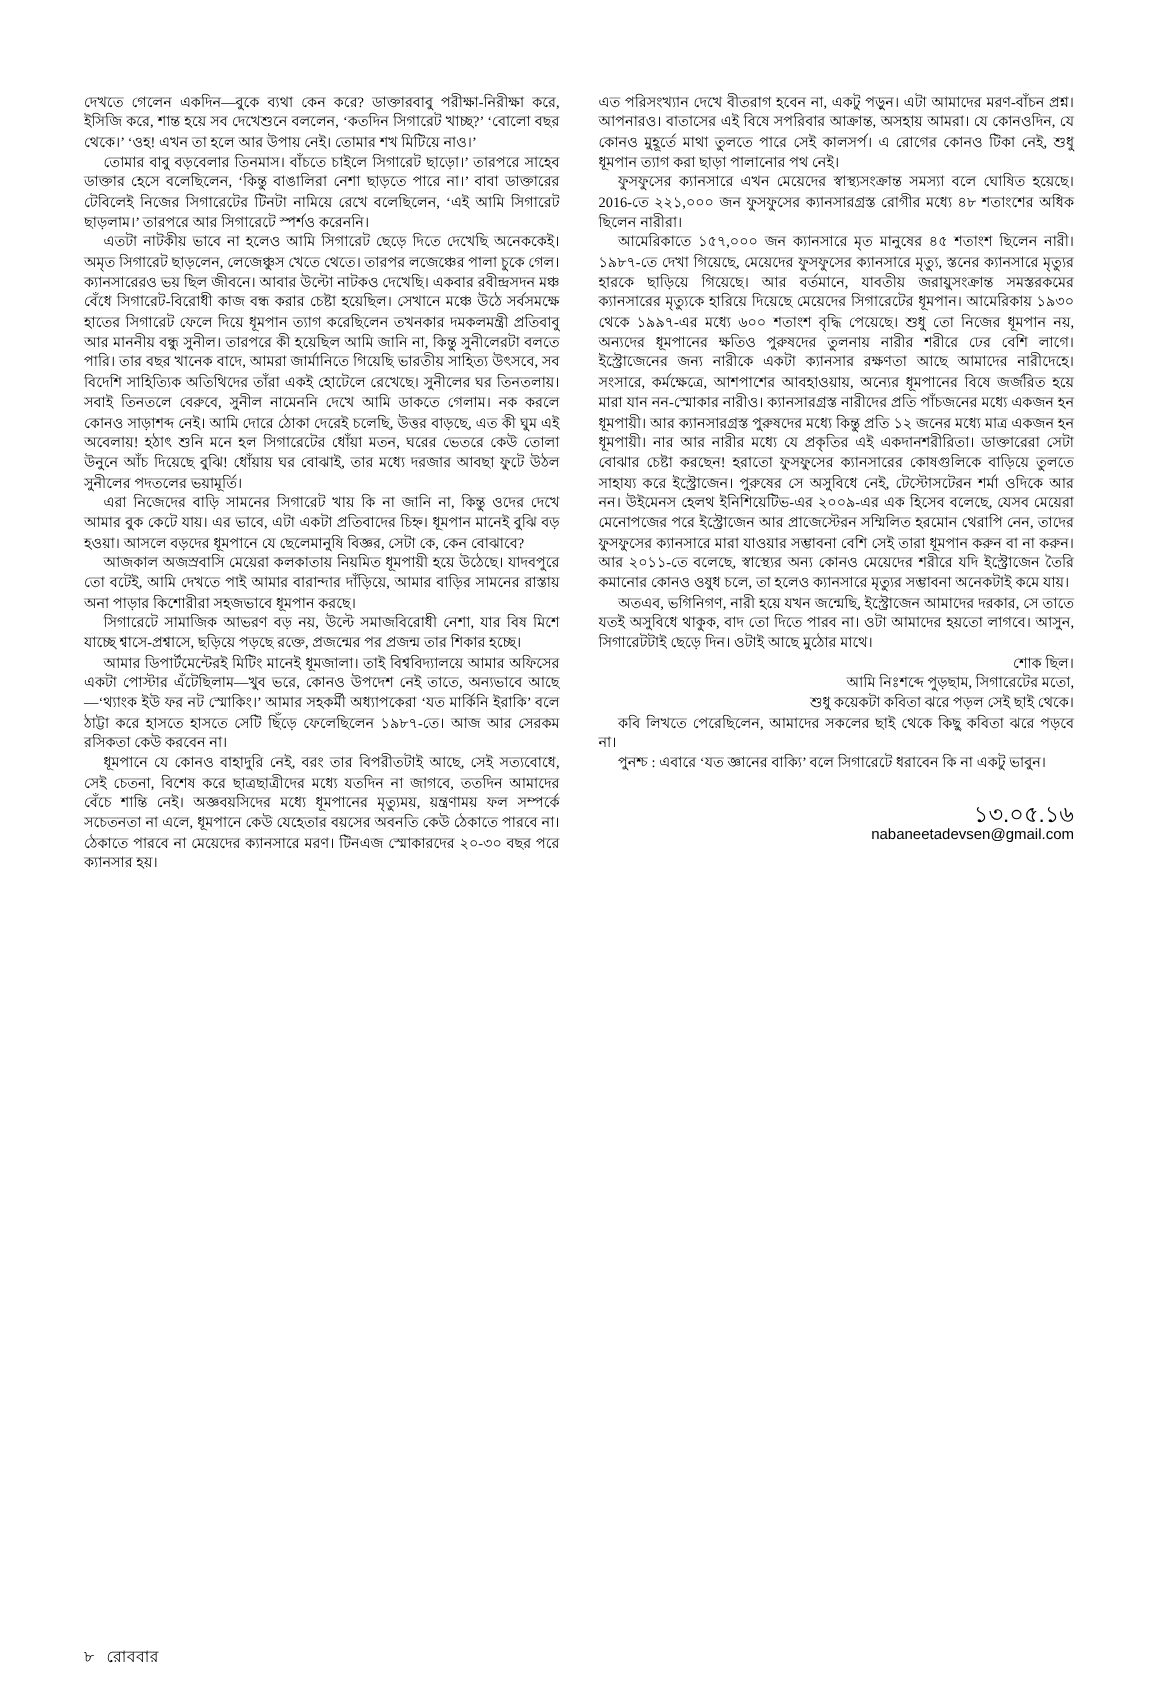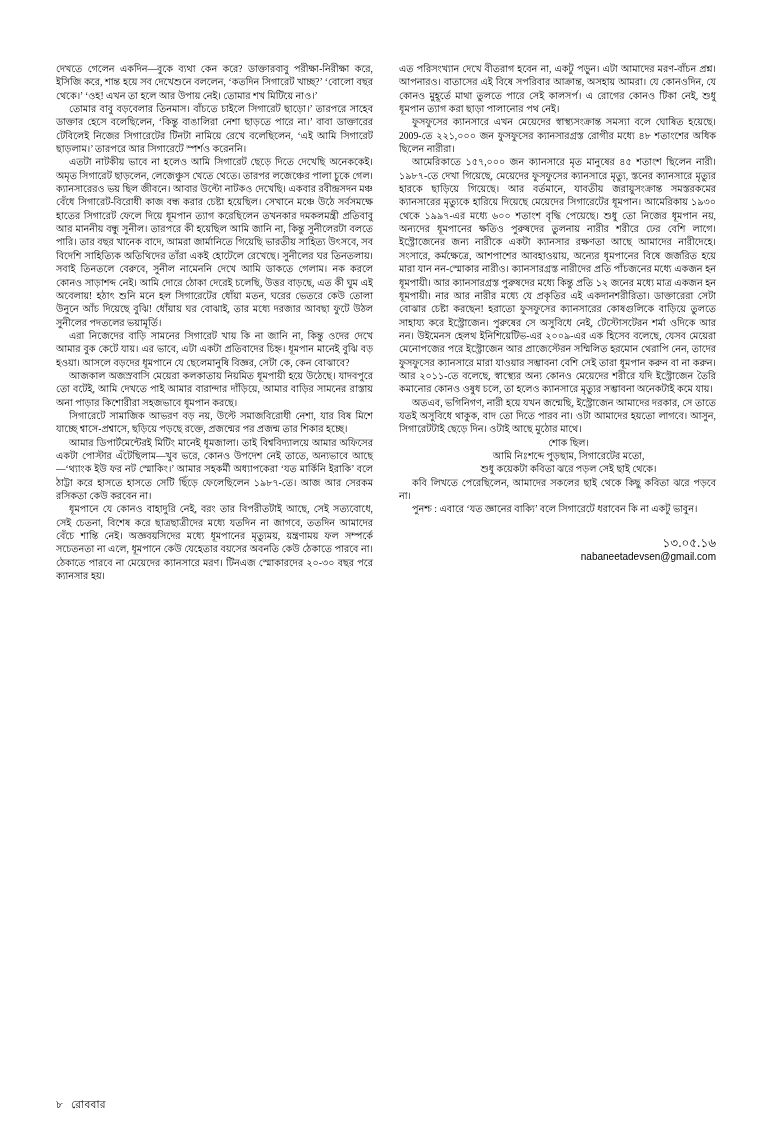--- a/index.html
+++ b/index.html
@@ -42,32 +42,32 @@
     text-indent: 13px;
     word-spacing: 0.1px;
   }
   p.para.noindent {
     text-indent: 0;
   }
   p.verse {
     margin: 0;
     font-size: 9.6px;
     line-height: 13.35px;
-    text-align: center;
+    text-align: right;
     text-indent: 22px;
   }
   .signature {
     margin-top: 7px;
     font-size: 9.6px;
     line-height: 13.35px;
     text-align: right;
     font-family: "Liberation Sans", "DejaVu Sans", sans-serif;
   }
   .sig-date {
-    font-size: 12px;
+    font-size: 15px;
     text-align: right;
     margin-top: 21px;
   }
   .sig-mail {
     font-size: 10px;
   }
   .footer {
     position: absolute;
     left: 56px;
     bottom: 22px;
@@ -92,21 +92,21 @@
       <p class="para">এতটা নাটকীয় ভাবে না হলেও আমি সিগারেট ছেড়ে দিতে দেখেছি অনেককেই। অমৃত সিগারেট ছাড়লেন, লেজেঞ্চুস খেতে থেতে। তারপর লজেঞ্চের পালা চুকে গেল। ক্যানসারেরও ভয় ছিল জীবনে। আবার উল্টো নাটকও দেখেছি। একবার রবীন্দ্রসদন মঞ্চ বেঁধে সিগারেট-বিরোধী কাজ বন্ধ করার চেষ্টা হয়েছিল। সেখানে মঞ্চে উঠে সর্বসমক্ষে হাতের সিগারেট ফেলে দিয়ে ধূমপান ত্যাগ করেছিলেন তখনকার দমকলমন্ত্রী প্রতিবাবু আর মাননীয় বন্ধু সুনীল। তারপরে কী হয়েছিল আমি জানি না, কিন্তু সুনীলেরটা বলতে পারি। তার বছর খানেক বাদে, আমরা জার্মানিতে গিয়েছি ভারতীয় সাহিত্য উৎসবে, সব বিদেশি সাহিত্যিক অতিথিদের তাঁরা একই হোটেলে রেখেছে। সুনীলের ঘর তিনতলায়। সবাই তিনতলে বেরুবে, সুনীল নামেননি দেখে আমি ডাকতে গেলাম। নক করলে কোনও সাড়াশব্দ নেই। আমি দোরে ঠোকা দেরেই চলেছি, উত্তর বাড়ছে, এত কী ঘুম এই অবেলায়! হঠাৎ শুনি মনে হল সিগারেটের ধোঁয়া মতন, ঘরের ভেতরে কেউ তোলা উনুনে আঁচ দিয়েছে বুঝি! ধোঁয়ায় ঘর বোঝাই, তার মধ্যে দরজার আবছা ফুটে উঠল সুনীলের পদতলের ভয়ামূর্তি।</p>
       <p class="para">এরা নিজেদের বাড়ি সামনের সিগারেট খায় কি না জানি না, কিন্তু ওদের দেখে আমার বুক কেটে যায়। এর ভাবে, এটা একটা প্রতিবাদের চিহ্ন। ধূমপান মানেই বুঝি বড় হওয়া। আসলে বড়দের ধূমপানে যে ছেলেমানুষি বিজ্ঞর, সেটা কে, কেন বোঝাবে?</p>
       <p class="para">আজকাল অজস্রবাসি মেয়েরা কলকাতায় নিয়মিত ধূমপায়ী হয়ে উঠেছে। যাদবপুরে তো বটেই, আমি দেখতে পাই আমার বারান্দার দাঁড়িয়ে, আমার বাড়ির সামনের রাস্তায় অনা পাড়ার কিশোরীরা সহজভাবে ধূমপান করছে।</p>
       <p class="para">সিগারেটে সামাজিক আভরণ বড় নয়, উল্টে সমাজবিরোধী নেশা, যার বিষ মিশে যাচ্ছে শ্বাসে-প্রশ্বাসে, ছড়িয়ে পড়ছে রক্তে, প্রজন্মের পর প্রজন্ম তার শিকার হচ্ছে।</p>
       <p class="para">আমার ডিপার্টমেন্টেরই মিটিং মানেই ধূমজালা। তাই বিশ্ববিদ্যালয়ে আমার অফিসের একটা পোস্টার এঁটেছিলাম—খুব ভরে, কোনও উপদেশ নেই তাতে, অন্যভাবে আছে—‘থ্যাংক ইউ ফর নট স্মোকিং।’ আমার সহকর্মী অধ্যাপকেরা ‘যত মার্কিনি ইরাকি’ বলে ঠাট্টা করে হাসতে হাসতে সেটি ছিঁড়ে ফেলেছিলেন ১৯৮৭-তে। আজ আর সেরকম রসিকতা কেউ করবেন না।</p>
       <p class="para">ধূমপানে যে কোনও বাহাদুরি নেই, বরং তার বিপরীতটাই আছে, সেই সত্যবোধে, সেই চেতনা, বিশেষ করে ছাত্রছাত্রীদের মধ্যে যতদিন না জাগবে, ততদিন আমাদের বেঁচে শান্তি নেই। অজ্ঞবয়সিদের মধ্যে ধূমপানের মৃত্যুময়, য়ন্ত্রণাময় ফল সম্পর্কে সচেতনতা না এলে, ধূমপানে কেউ যেহেতার বয়সের অবনতি কেউ ঠেকাতে পারবে না। ঠেকাতে পারবে না মেয়েদের ক্যানসারে মরণ। টিনএজ স্মোকারদের ২০-৩০ বছর পরে ক্যানসার হয়।</p>
     </div>
 
     <div class="col">
       <p class="para noindent">এত পরিসংখ্যান দেখে বীতরাগ হবেন না, একটু পড়ুন। এটা আমাদের মরণ-বাঁচন প্রশ্ন। আপনারও। বাতাসের এই বিষে সপরিবার আক্রান্ত, অসহায় আমরা। যে কোনওদিন, যে কোনও মুহূর্তে মাথা তুলতে পারে সেই কালসর্প। এ রোগের কোনও টিকা নেই, শুধু ধূমপান ত্যাগ করা ছাড়া পালানোর পথ নেই।</p>
-      <p class="para">ফুসফুসের ক্যানসারে এখন মেয়েদের স্বাস্থ্যসংক্রান্ত সমস্যা বলে ঘোষিত হয়েছে। 2009-তে ২২১,০০০ জন ফুসফুসের ক্যানসারগ্রস্ত রোগীর মধ্যে ৪৮ শতাংশের অধিক ছিলেন নারীরা।</p>
+      <p class="para">ফুসফুসের ক্যানসারে এখন মেয়েদের স্বাস্থ্যসংক্রান্ত সমস্যা বলে ঘোষিত হয়েছে। 2016-তে ২২১,০০০ জন ফুসফুসের ক্যানসারগ্রস্ত রোগীর মধ্যে ৪৮ শতাংশের অধিক ছিলেন নারীরা।</p>
       <p class="para">আমেরিকাতে ১৫৭,০০০ জন ক্যানসারে মৃত মানুষের ৪৫ শতাংশ ছিলেন নারী। ১৯৮৭-তে দেখা গিয়েছে, মেয়েদের ফুসফুসের ক্যানসারে মৃত্যু, স্তনের ক্যানসারে মৃত্যুর হারকে ছাড়িয়ে গিয়েছে। আর বর্তমানে, যাবতীয় জরায়ুসংক্রান্ত সমস্তরকমের ক্যানসারের মৃত্যুকে হারিয়ে দিয়েছে মেয়েদের সিগারেটের ধূমপান। আমেরিকায় ১৯৩০ থেকে ১৯৯৭-এর মধ্যে ৬০০ শতাংশ বৃদ্ধি পেয়েছে। শুধু তো নিজের ধূমপান নয়, অন্যদের ধূমপানের ক্ষতিও পুরুষদের তুলনায় নারীর শরীরে ঢের বেশি লাগে। ইস্ট্রোজেনের জন্য নারীকে একটা ক্যানসার রক্ষণতা আছে আমাদের নারীদেহে। সংসারে, কর্মক্ষেত্রে, আশপাশের আবহাওয়ায়, অন্যের ধূমপানের বিষে জর্জরিত হয়ে মারা যান নন-স্মোকার নারীও। ক্যানসারগ্রস্ত নারীদের প্রতি পাঁচজনের মধ্যে একজন হন ধূমপায়ী। আর ক্যানসারগ্রস্ত পুরুষদের মধ্যে কিন্তু প্রতি ১২ জনের মধ্যে মাত্র একজন হন ধূমপায়ী। নার আর নারীর মধ্যে যে প্রকৃতির এই একদানশরীরিতা। ডাক্তারেরা সেটা বোঝার চেষ্টা করছেন! হরাতো ফুসফুসের ক্যানসারের কোষগুলিকে বাড়িয়ে তুলতে সাহায্য করে ইস্ট্রোজেন। পুরুষের সে অসুবিধে নেই, টেস্টোসটেরন শর্মা ওদিকে আর নন। উইমেনস হেলথ ইনিশিয়েটিভ-এর ২০০৯-এর এক হিসেব বলেছে, যেসব মেয়েরা মেনোপজের পরে ইস্ট্রোজেন আর প্রাজেস্টেরন সম্মিলিত হরমোন থেরাপি নেন, তাদের ফুসফুসের ক্যানসারে মারা যাওয়ার সম্ভাবনা বেশি সেই তারা ধূমপান করুন বা না করুন। আর ২০১১-তে বলেছে, স্বাস্থ্যের অন্য কোনও মেয়েদের শরীরে যদি ইস্ট্রোজেন তৈরি কমানোর কোনও ওষুধ চলে, তা হলেও ক্যানসারে মৃত্যুর সম্ভাবনা অনেকটাই কমে যায়।</p>
       <p class="para">অতএব, ভগিনিগণ, নারী হয়ে যখন জন্মেছি, ইস্ট্রোজেন আমাদের দরকার, সে তাতে যতই অসুবিধে থাকুক, বাদ তো দিতে পারব না। ওটা আমাদের হয়তো লাগবে। আসুন, সিগারেটটাই ছেড়ে দিন। ওটাই আছে মুঠোর মাথে।</p>
       <p class="verse">শোক ছিল।</p>
       <p class="verse">আমি নিঃশব্দে পুড়ছাম, সিগারেটের মতো,</p>
       <p class="verse">শুধু কয়েকটা কবিতা ঝরে পড়ল সেই ছাই থেকে।</p>
       <p class="para">কবি লিখতে পেরেছিলেন, আমাদের সকলের ছাই থেকে কিছু কবিতা ঝরে পড়বে না।</p>
       <p class="para">পুনশ্চ : এবারে ‘যত জ্ঞানের বাক্যি’ বলে সিগারেটে ধরাবেন কি না একটু ভাবুন।</p>
 
       <div class="signature">
         <div class="sig-date">১৩.০৫.১৬</div>

